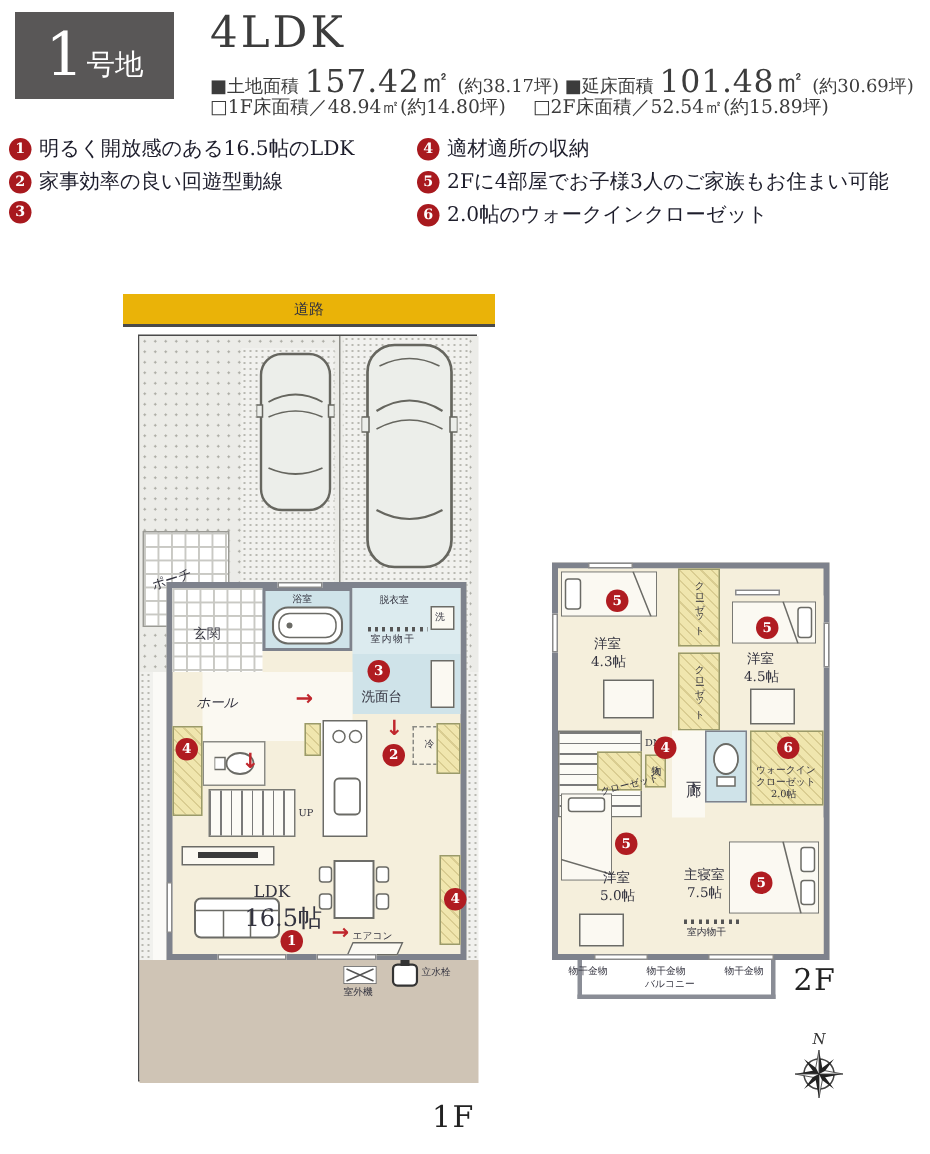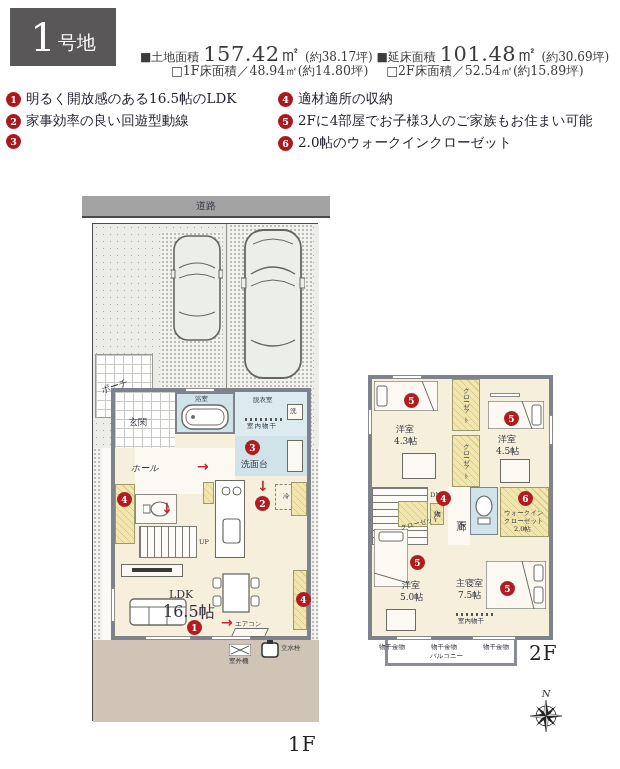--- a/index.html
+++ b/index.html
@@ -9,21 +9,21 @@
   
   .lot-badge{left:10px;top:8px;width:106px;height:58px;background:#595757;color:#fff;
     display:flex;align-items:center;justify-content:center;gap:2px;}
   .lot-num{font-size:40px;line-height:1;}
   .lot-suffix{font-size:19px;padding-top:12px;text-align:right;}
   .title-row{left:140px;top:6px;display:flex;align-items:flex-start;gap:8px;}
   .title-main{font-size:29px;letter-spacing:2px;color:#3c3c3c;line-height:1.1;}
   .title-plus{font-size:10.5px;color:#3c3c3c;padding-top:6px;}
   .area-line1{left:140px;top:40px;font-size:12px;color:#3c3c3c;white-space:nowrap;}
   .area-line1 .big{font-size:21px;letter-spacing:0.5px;}
-  .area-line2{left:140px;top:63px;font-size:12.5px;color:#3c3c3c;white-space:nowrap;margin-left:31px;}
+  .area-line2{left:140px;top:63px;font-size:12.5px;color:#3c3c3c;white-space:nowrap;}
   .area-line2 span{margin-right:14px;}
   
   .features{top:90px;display:flex;flex-direction:column;gap:4px;}
   .feat-col1{left:6px;}
   .feat-col2{left:278px;}
   .feat{display:flex;align-items:center;gap:5px;font-size:13.5px;color:#1d1d2b;white-space:nowrap;}
   .fnum{width:15px;height:15px;border-radius:50%;background:#a8191e;color:#fff;flex:0 0 15px;
     display:flex;align-items:center;justify-content:center;font-size:9.5px;font-weight:bold;}
   
   .marker{width:15px;height:15px;border-radius:50%;background:#b01c21;color:#fff;
@@ -56,20 +56,21 @@
   svg{display:block;}
 </style>
 </head>
 <body>
 
 <div class="abs lot-badge">
   <span class="lot-num">1</span>
   <span class="lot-suffix">号地</span>
 </div>
 <div class="abs title-row">
+  <span class="title-main">4LDK</span>
 </div>
 <div class="abs area-line1">
   <span>■土地面積</span>
   <span class="big">157.42㎡</span>
   <span>(約38.17坪)</span>
   <span>■延床面積</span>
   <span class="big">101.48㎡</span>
   <span>(約30.69坪)</span>
 </div>
 <div class="abs area-line2">
@@ -100,21 +101,21 @@
       <span>2Fに4部屋でお子様3人のご家族もお住まい可能</span>
     </div>
   <div class="feat">
       <span class="fnum">6</span>
       <span>2.0帖のウォークインクローゼット</span>
     </div>
 </div>
 
 <div class="abs" style="left:80px;top:196px;width:252px;height:565px;">
 
-  <div class="abs" style="left:2px;top:0;width:248px;height:22px;background:#a3a3a3;border-bottom:2px solid #4a4a4a;
+  <div class="abs" style="left:2px;top:0;width:248px;height:22px;background:#eab308;border-bottom:2px solid #4a4a4a;
        display:flex;align-items:center;justify-content:center;">
     <span class="lbl" style="font-size:10px;">道路</span>
   </div>
 
   <div class="abs" style="left:12px;top:27px;width:226px;height:498px;border:1px solid #4a4a4a;background:#fbfaf7;">
 
     <div class="abs dots" style="left:0;top:0;width:226px;height:224px;"></div>
     <div class="abs concrete" style="left:68px;top:8px;width:62px;height:210px;"></div>
     <div class="abs concrete" style="left:136px;top:0;width:84px;height:224px;"></div>
     <div class="abs" style="left:133px;top:0;width:1px;height:224px;background:#8b8b85;"></div>

